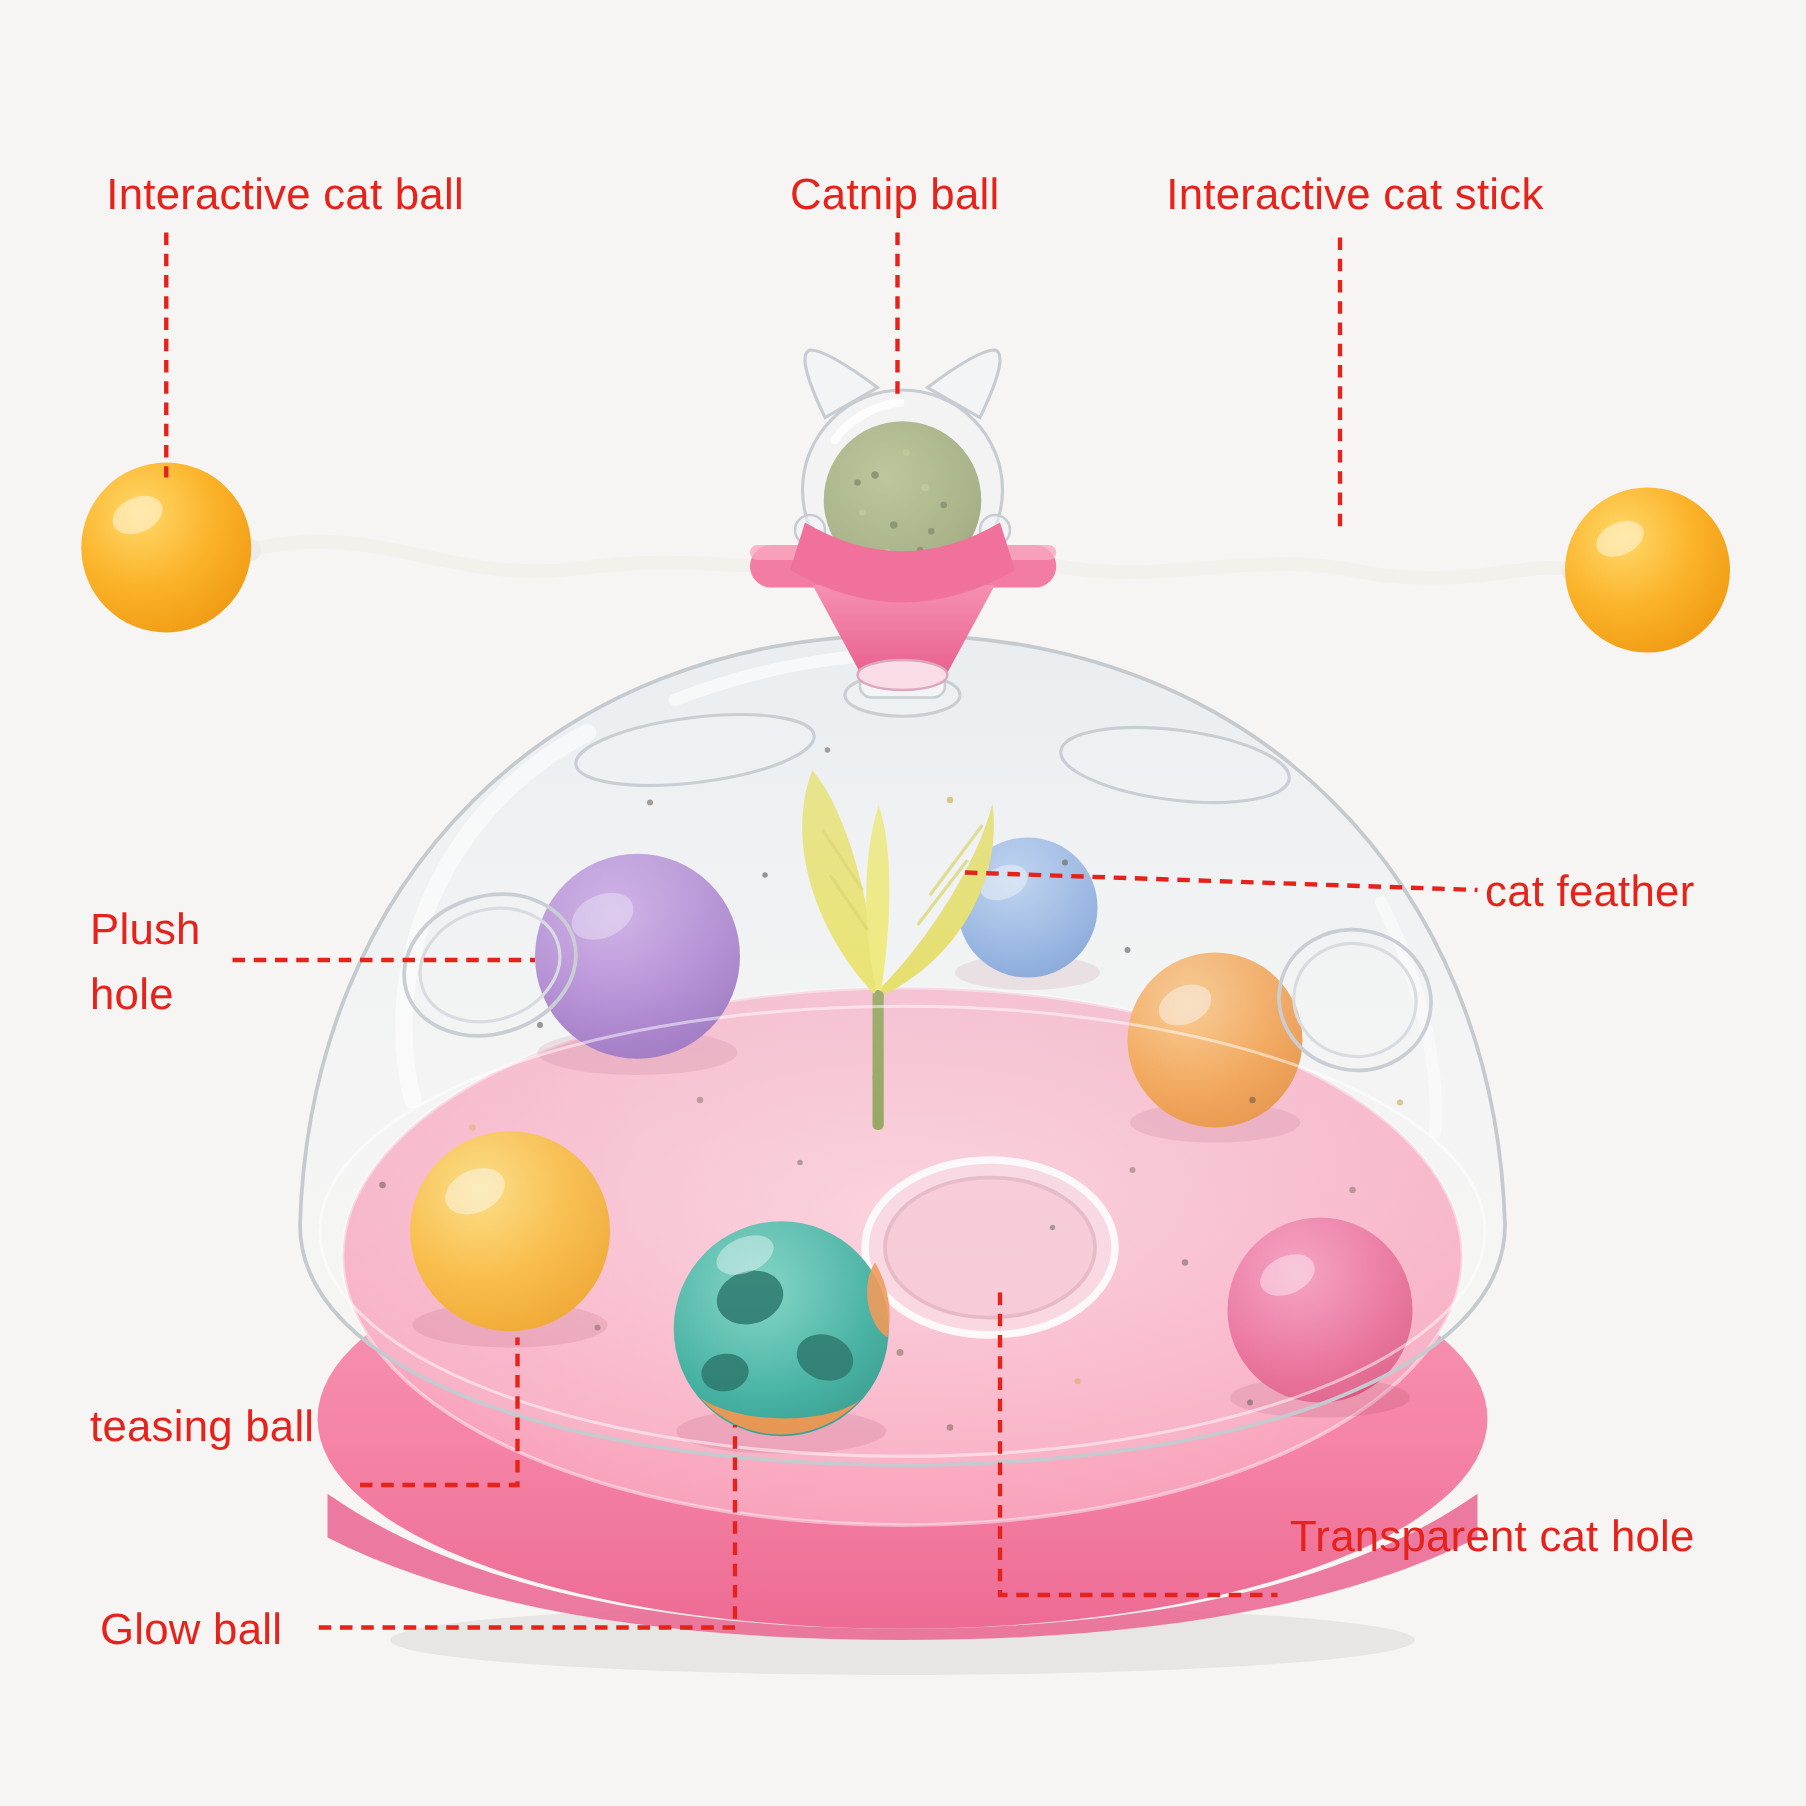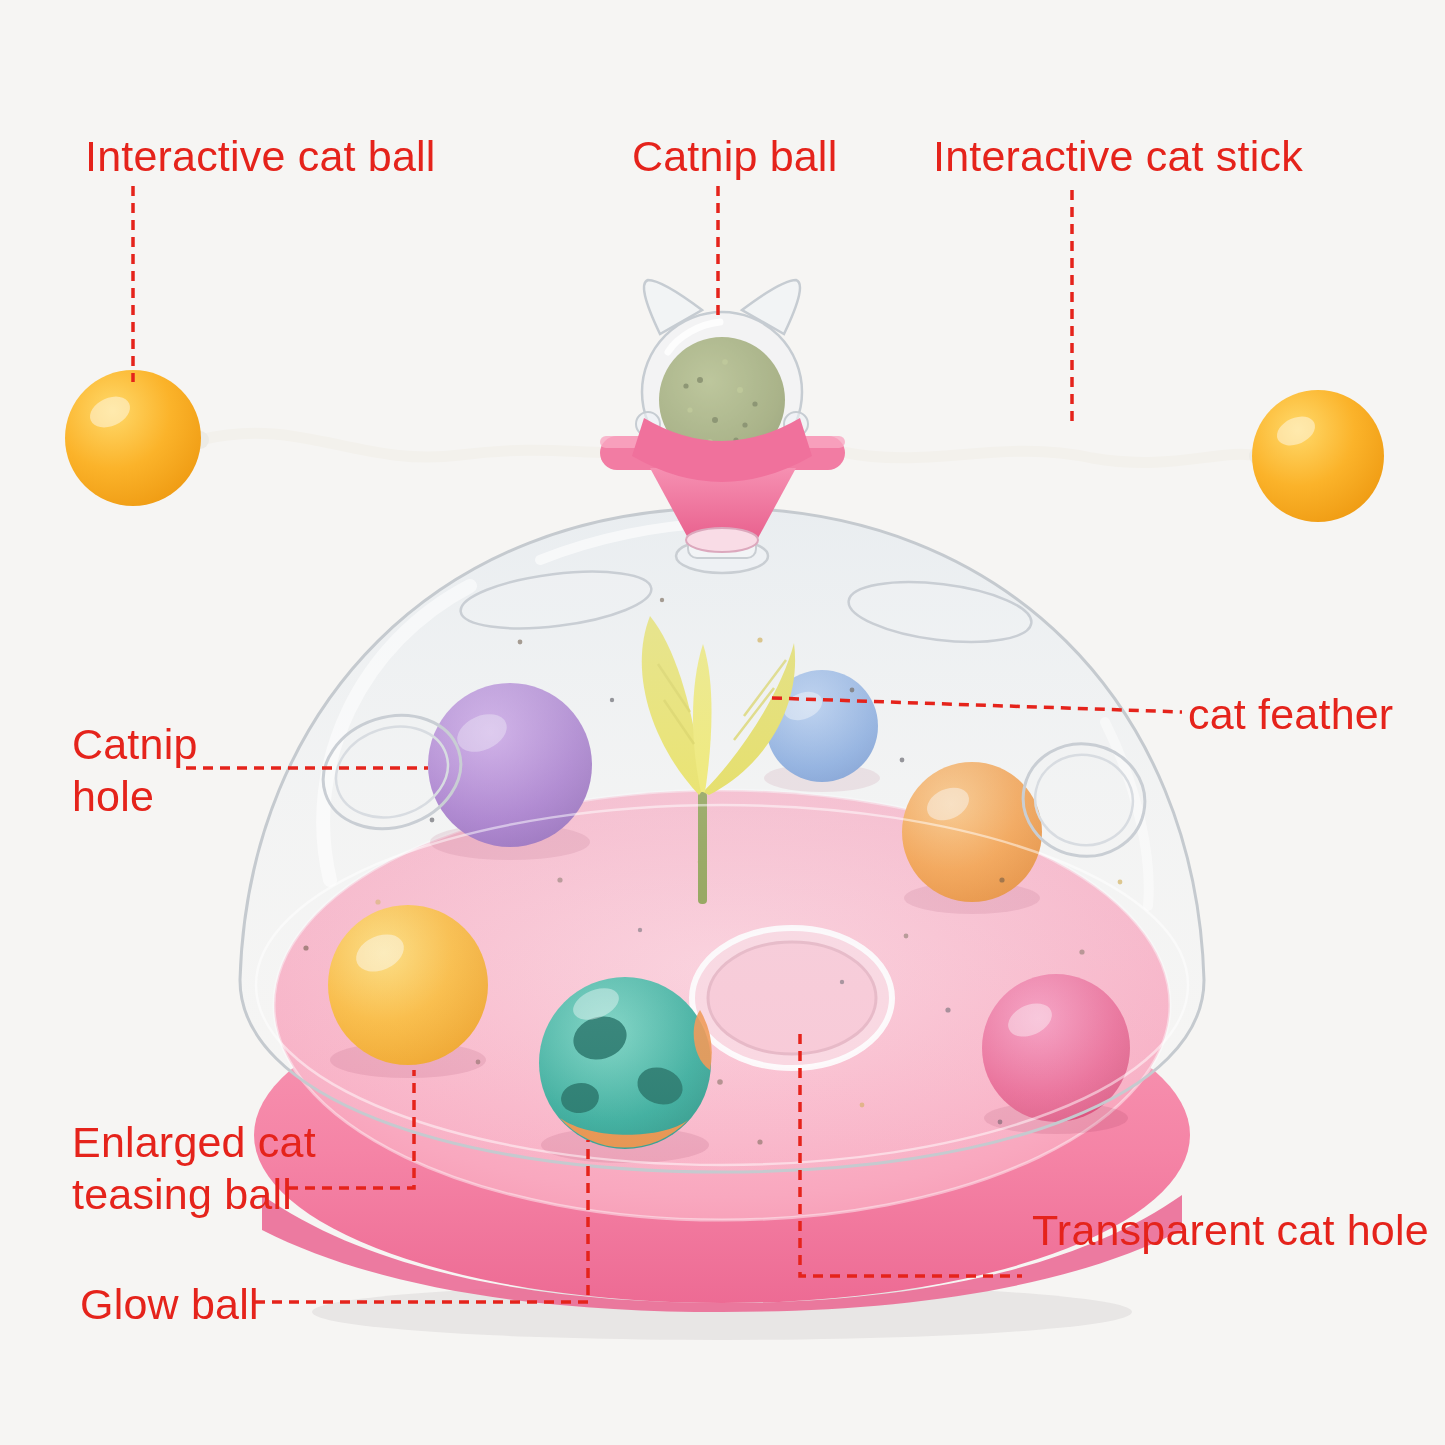--- a/index.html
+++ b/index.html
@@ -1,20 +1,20 @@
 <!DOCTYPE html>
 <html style="--label-red: #e5231b;"><head>
 <meta charset="utf-8">
 <style>
   * { margin:0; padding:0; box-sizing:border-box; }
   html,body { width:1445px; height:1445px; }
   body { background:#f6f5f3; font-family:"Liberation Sans", sans-serif; }
   .stage { position:relative; width:1445px; height:1445px; background:#f6f5f3; overflow:hidden; }
   svg.layer { position:absolute; left:0; top:0; width:1445px; height:1445px; }
-  .label { position:absolute; color:var(--label-red,#e5231b); font-size:43px; font-weight:500;
+  .label { position:absolute; color:var(--label-red,#e5231b); font-size:35px; font-weight:500;
            line-height:52px; letter-spacing:.2px; white-space:nowrap; }
 </style>
 </head>
 <body>
 
 <div class="stage">
 
   <svg class="layer" viewBox="0 0 1445 1445" aria-hidden="true">
     <defs>
       <radialGradient id="gOrange" cx="0.35" cy="0.3" r="0.95">
@@ -248,30 +248,29 @@
     <path d="M 800 1034 V 1276 H 1022"></path>
   </svg>
 
   <div class="label" style="left:85px; top:130px;">Interactive cat ball</div>
 
   <div class="label" style="left:632px; top:130px;text-align:center;">Catnip ball</div>
 
   <div class="label" style="left:933px; top:130px;text-align:right;">Interactive cat stick</div>
 
   <div class="label" style="left:72px; top:718px;">
-    <div>Catnip</div>
+    <div>Plush</div>
     <div>hole</div>
   </div>
 
   <div class="label" style="left:1188px; top:688px;">
     <div>cat feather</div>
   </div>
 
   <div class="label" style="left:72px; top:1116px;">
-    <div>Enlarged cat</div>
     <div>teasing ball</div>
   </div>
 
   <div class="label" style="left:80px; top:1278px;text-align:right;">Glow ball</div>
 
   <div class="label" style="left:1032px; top:1204px;">Transparent cat hole</div>
 
 </div>
 
 </body></html>

